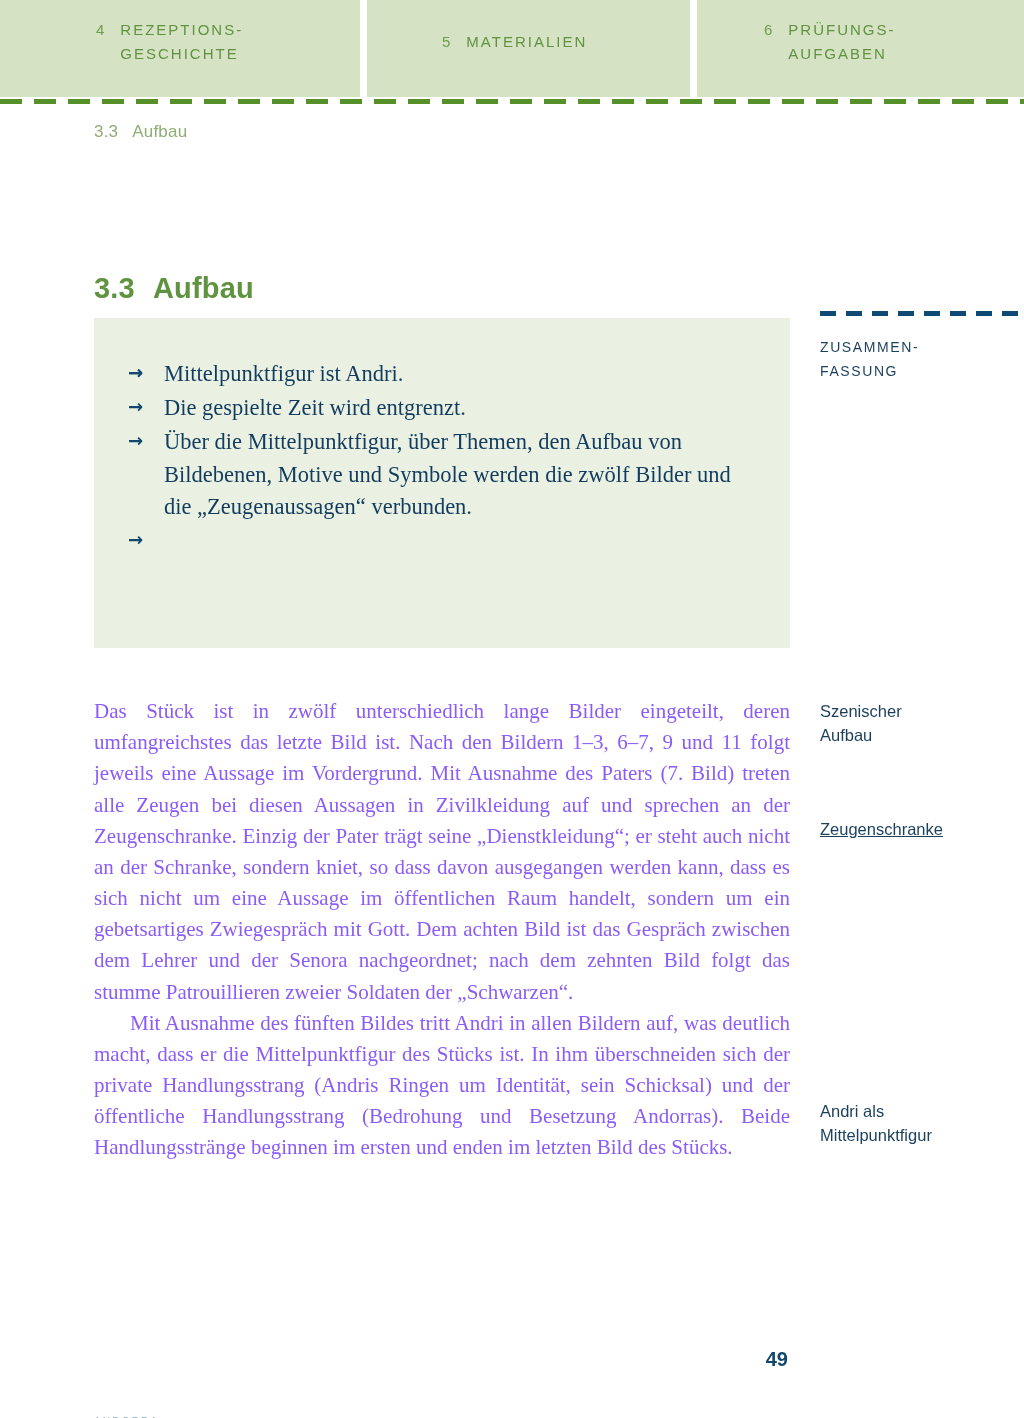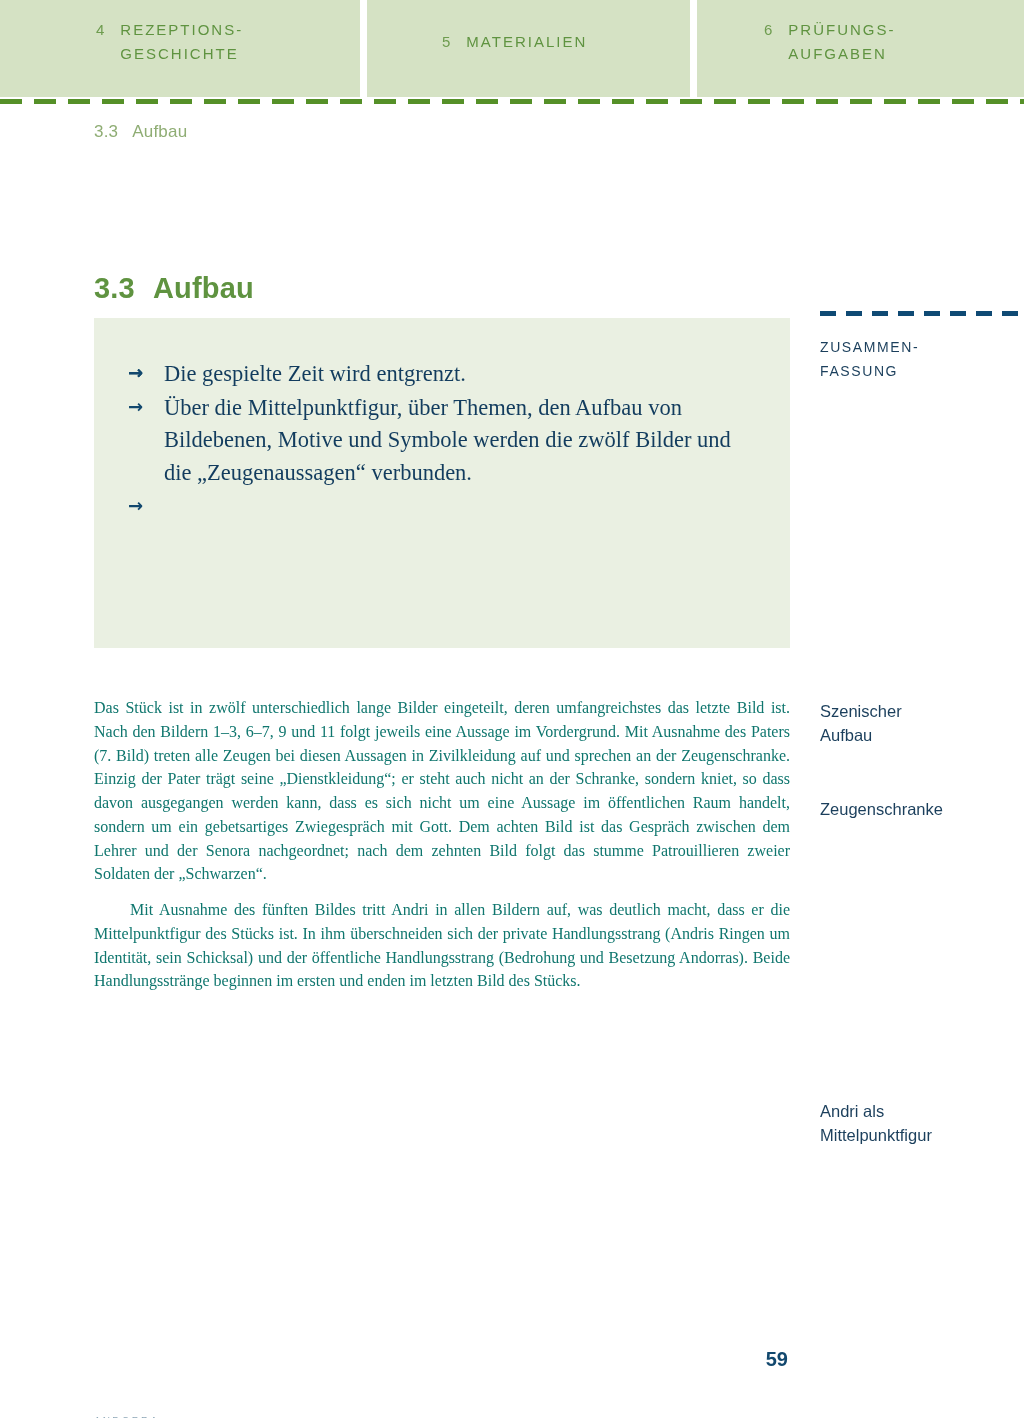--- a/index.html
+++ b/index.html
@@ -151,38 +151,38 @@
     line-height: 1.45;
     white-space: pre-line;
   }
   #margin-note-zusammenfassung {
     top: 336px;
     font-size: 14px;
     letter-spacing: 1.6px;
     line-height: 1.7;
   }
   #margin-note-szenischer-aufbau { top: 700px; }
-  #margin-note-zeugenschranke    { top: 798px; }
+  #margin-note-zeugenschranke    { top: 818px; text-decoration: underline; }
   #margin-note-andri             { top: 1100px; }
 
   
   #body-text {
     position: absolute;
     left: 94px;
     top: 696px;
     width: 696px;
     font-family: "Liberation Serif", serif;
-    color: #0f766e;
-    font-size: 16px;
+    color: #8b5cf6;
+    font-size: 21px;
     line-height: 1.485;
     text-align: justify;
     text-justify: inter-word;
   }
   #body-text p { margin: 0; }
-  #body-text p.indented { text-indent: 36px; margin-top: 12px; }
+  #body-text p.indented { text-indent: 36px; }
 
   
   #footer-book-title {
     position: absolute;
     left: 94px;
     top: 1416px;
     font-family: "Liberation Sans", sans-serif;
     font-size: 10px;
     letter-spacing: 2.2px;
     color: #8fa8b8;
@@ -233,20 +233,21 @@
   <span class="sh-num">3.3</span><span>Aufbau</span>
 </h1>
 
 <div id="summary-box">
   <ul id="summary-list">
     <li>
       <span class="arrow-icon">→</span>
     </li>
     <li>
       <span class="arrow-icon">→</span>
+      <span>Mittelpunktfigur ist Andri.</span>
     </li>
     <li>
       <span class="arrow-icon">→</span>
       <span>Die gespielte Zeit wird entgrenzt.</span>
     </li>
     <li>
       <span class="arrow-icon">→</span>
       <span>Über die Mittelpunktfigur, über Themen, den Aufbau von Bildebenen, Motive und Symbole werden die zwölf Bilder und die „Zeugenaussagen“ verbunden.</span>
     </li>
     <li>
@@ -264,13 +265,13 @@
 <div class="margin-note" id="margin-note-zeugenschranke">Zeugenschranke</div>
 <div class="margin-note" id="margin-note-andri">Andri als
 Mittelpunktfigur</div>
 
 <div id="body-text">
   <p>Das Stück ist in zwölf unterschiedlich lange Bilder eingeteilt, deren umfangreichstes das letzte Bild ist. Nach den Bildern 1–3, 6–7, 9 und 11 folgt jeweils eine Aussage im Vordergrund. Mit Ausnahme des Paters (7. Bild) treten alle Zeugen bei diesen Aussagen in Zivilkleidung auf und sprechen an der Zeugenschranke. Einzig der Pater trägt seine „Dienstkleidung“; er steht auch nicht an der Schranke, sondern kniet, so dass davon ausgegangen werden kann, dass es sich nicht um eine Aussage im öffentlichen Raum handelt, sondern um ein gebetsartiges Zwiegespräch mit Gott. Dem achten Bild ist das Gespräch zwischen dem Lehrer und der Senora nachgeordnet; nach dem zehnten Bild folgt das stumme Patrouillieren zweier Soldaten der „Schwarzen“.</p>
   <p class="indented">Mit Ausnahme des fünften Bildes tritt Andri in allen Bildern auf, was deutlich macht, dass er die Mittelpunktfigur des Stücks ist. In ihm überschneiden sich der private Handlungsstrang (Andris Ringen um Identität, sein Schicksal) und der öffentliche Handlungsstrang (Bedrohung und Besetzung Andorras). Beide Handlungsstränge beginnen im ersten und enden im letzten Bild des Stücks.</p>
 </div>
 
 <div id="footer-book-title">ANDORRA</div>
-<div id="footer-page-number">59</div>
+<div id="footer-page-number">49</div>
 
 </body></html>

